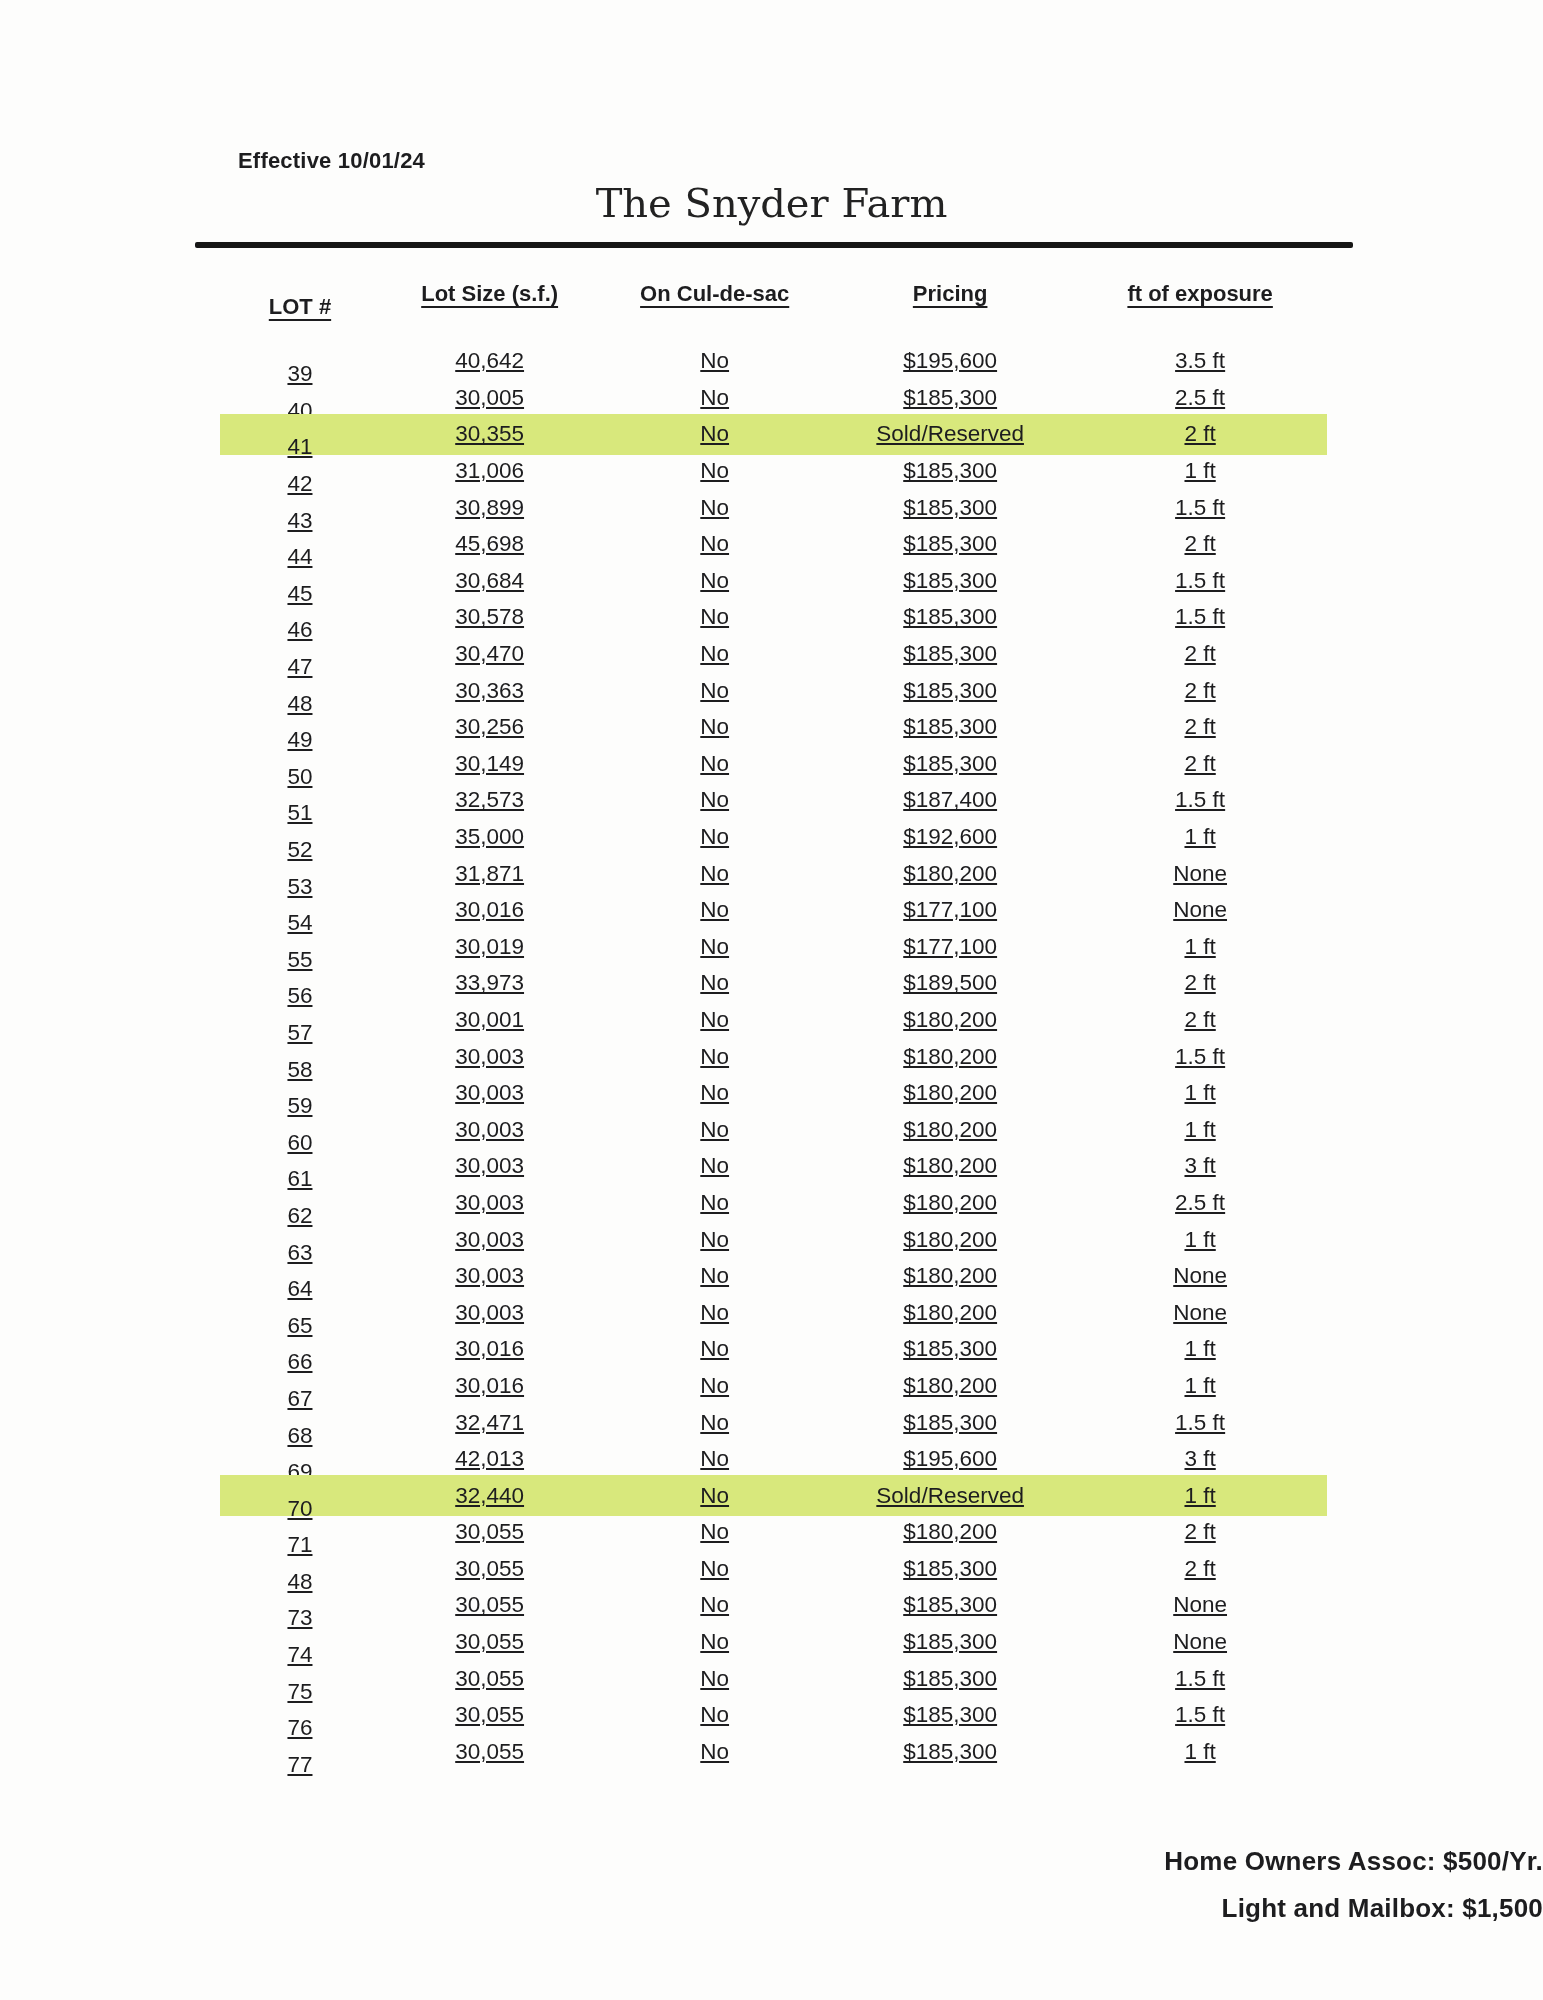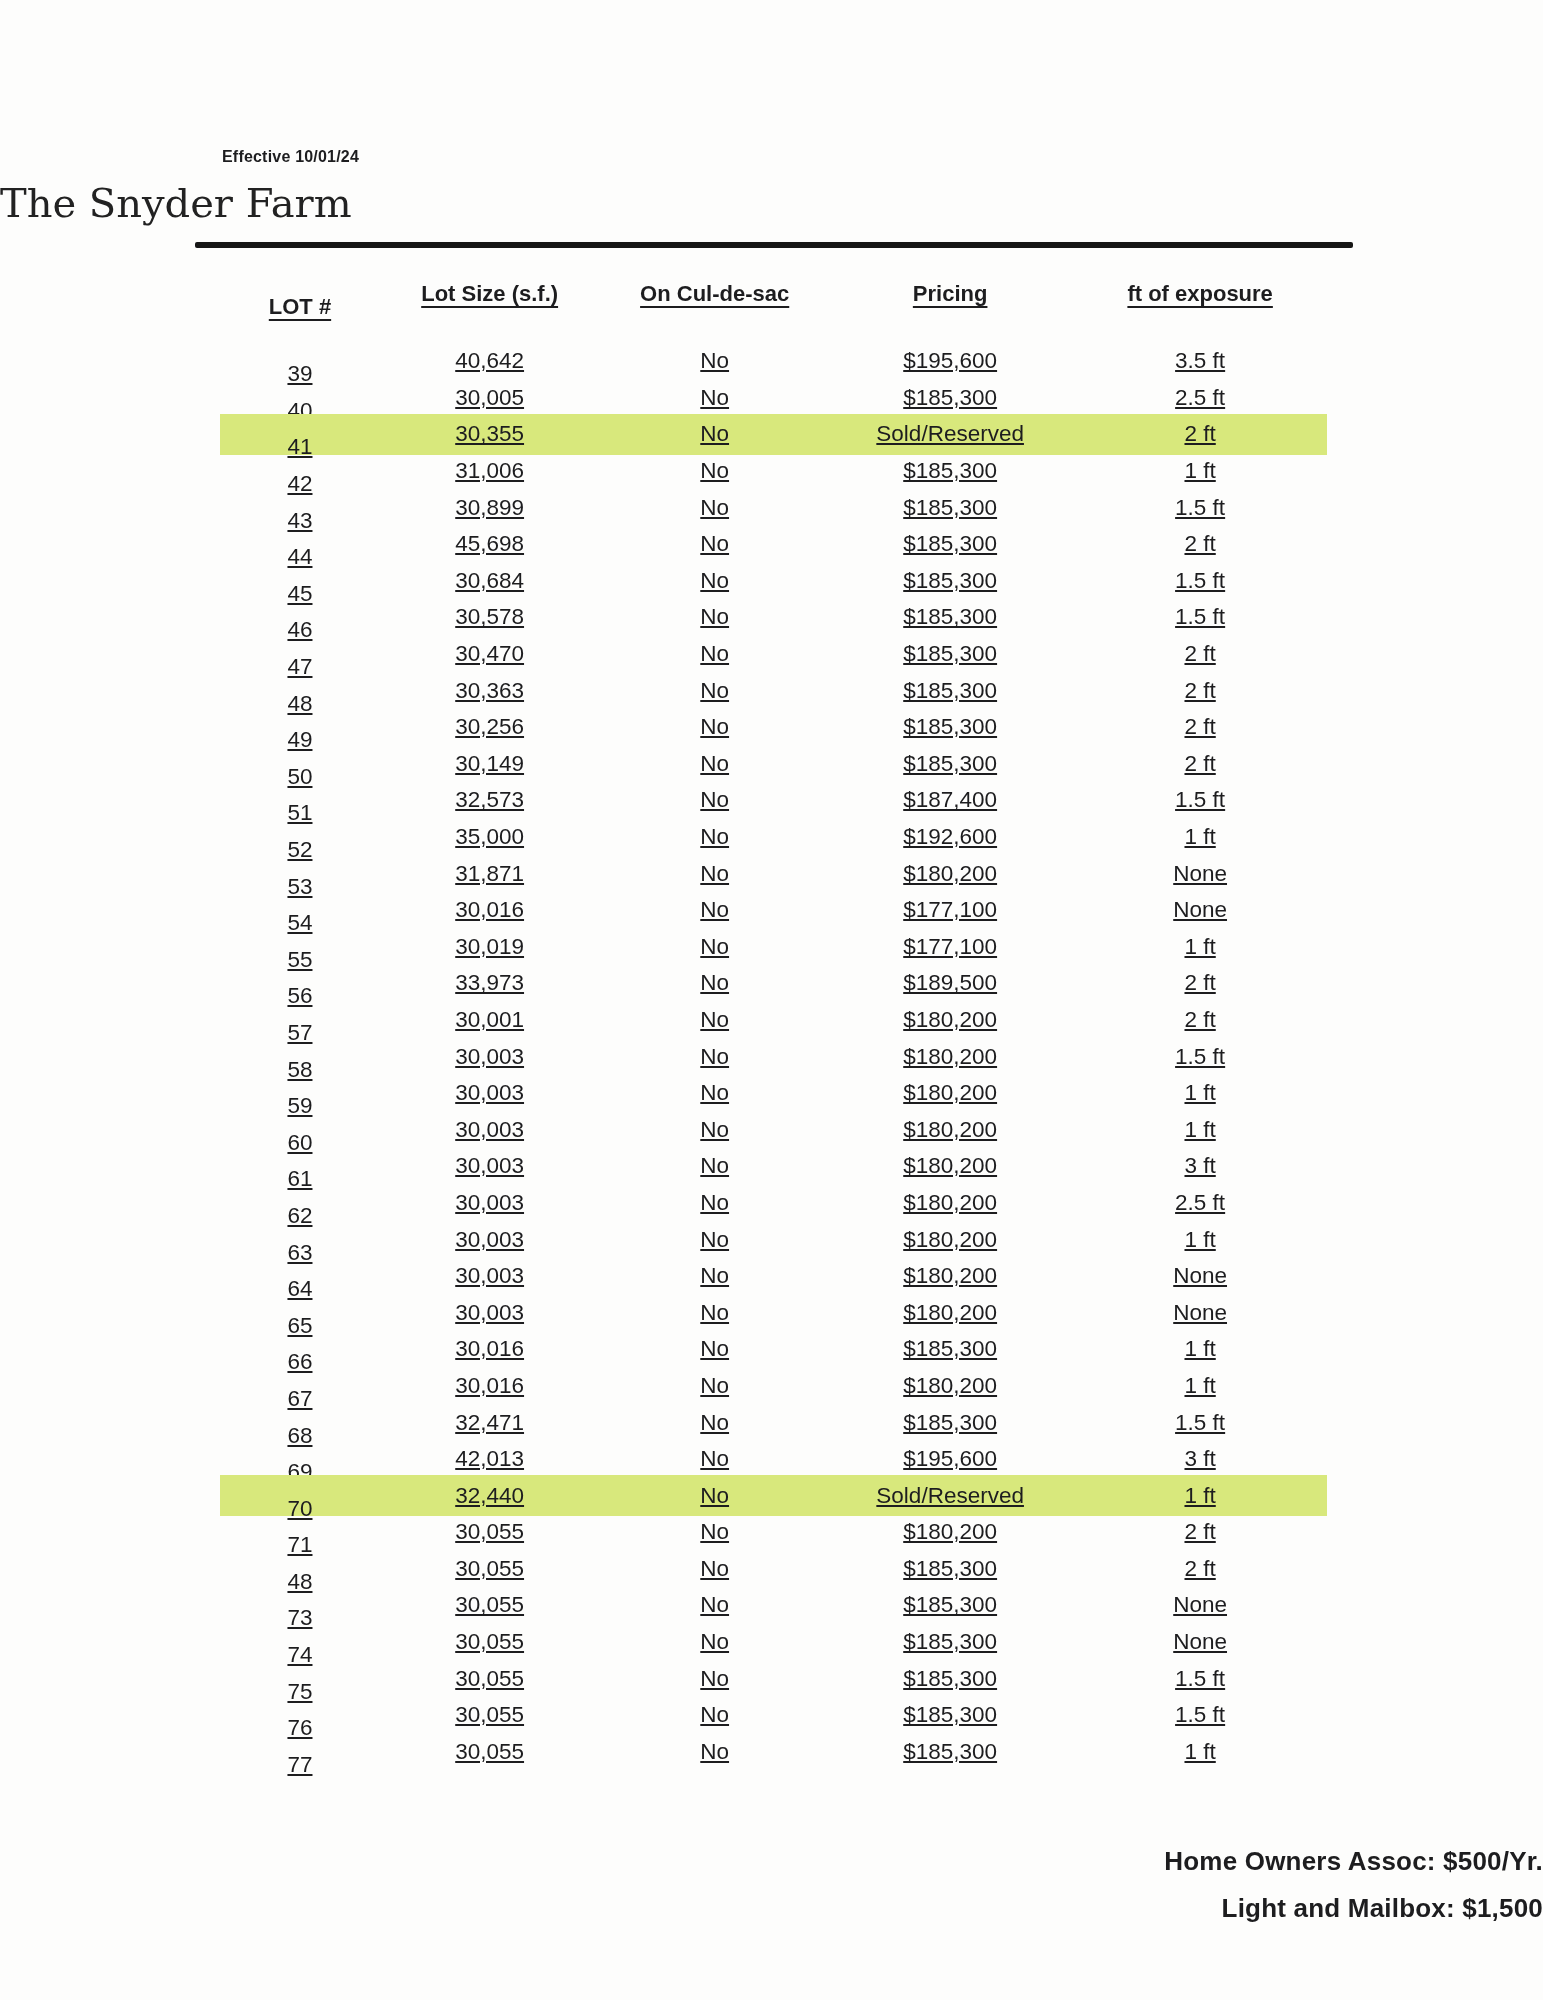--- a/index.html
+++ b/index.html
@@ -5,25 +5,26 @@
   html,body{margin:0;padding:0;background:#e8e8e8;}
   .page{
     position:relative;
     width:1543px;height:2000px;
     background:#fdfdfc;
     font-family:"Liberation Sans", sans-serif;
     color:#1d1d1f;
     overflow:hidden;
   }
   .effective{
-    position:absolute;left:222px;top:148px;
-    font-size:16px;font-weight:bold;letter-spacing:0.2px;
+    position:absolute;left:238px;top:148px;
+    font-size:22px;font-weight:bold;letter-spacing:0.2px;
   }
   .title{
     position:absolute;left:0;top:180px;width:100%;
+    text-align:center;
     font-family:"DejaVu Serif","Liberation Serif",serif;
     font-size:40px;font-weight:500;color:#222;
   }
   .rule{
     position:absolute;left:195px;top:242px;width:1158px;height:6px;
     background:#161616;
     border-radius:2px;
   }
   .table{
     position:absolute;left:195px;top:276px;width:1160px;

